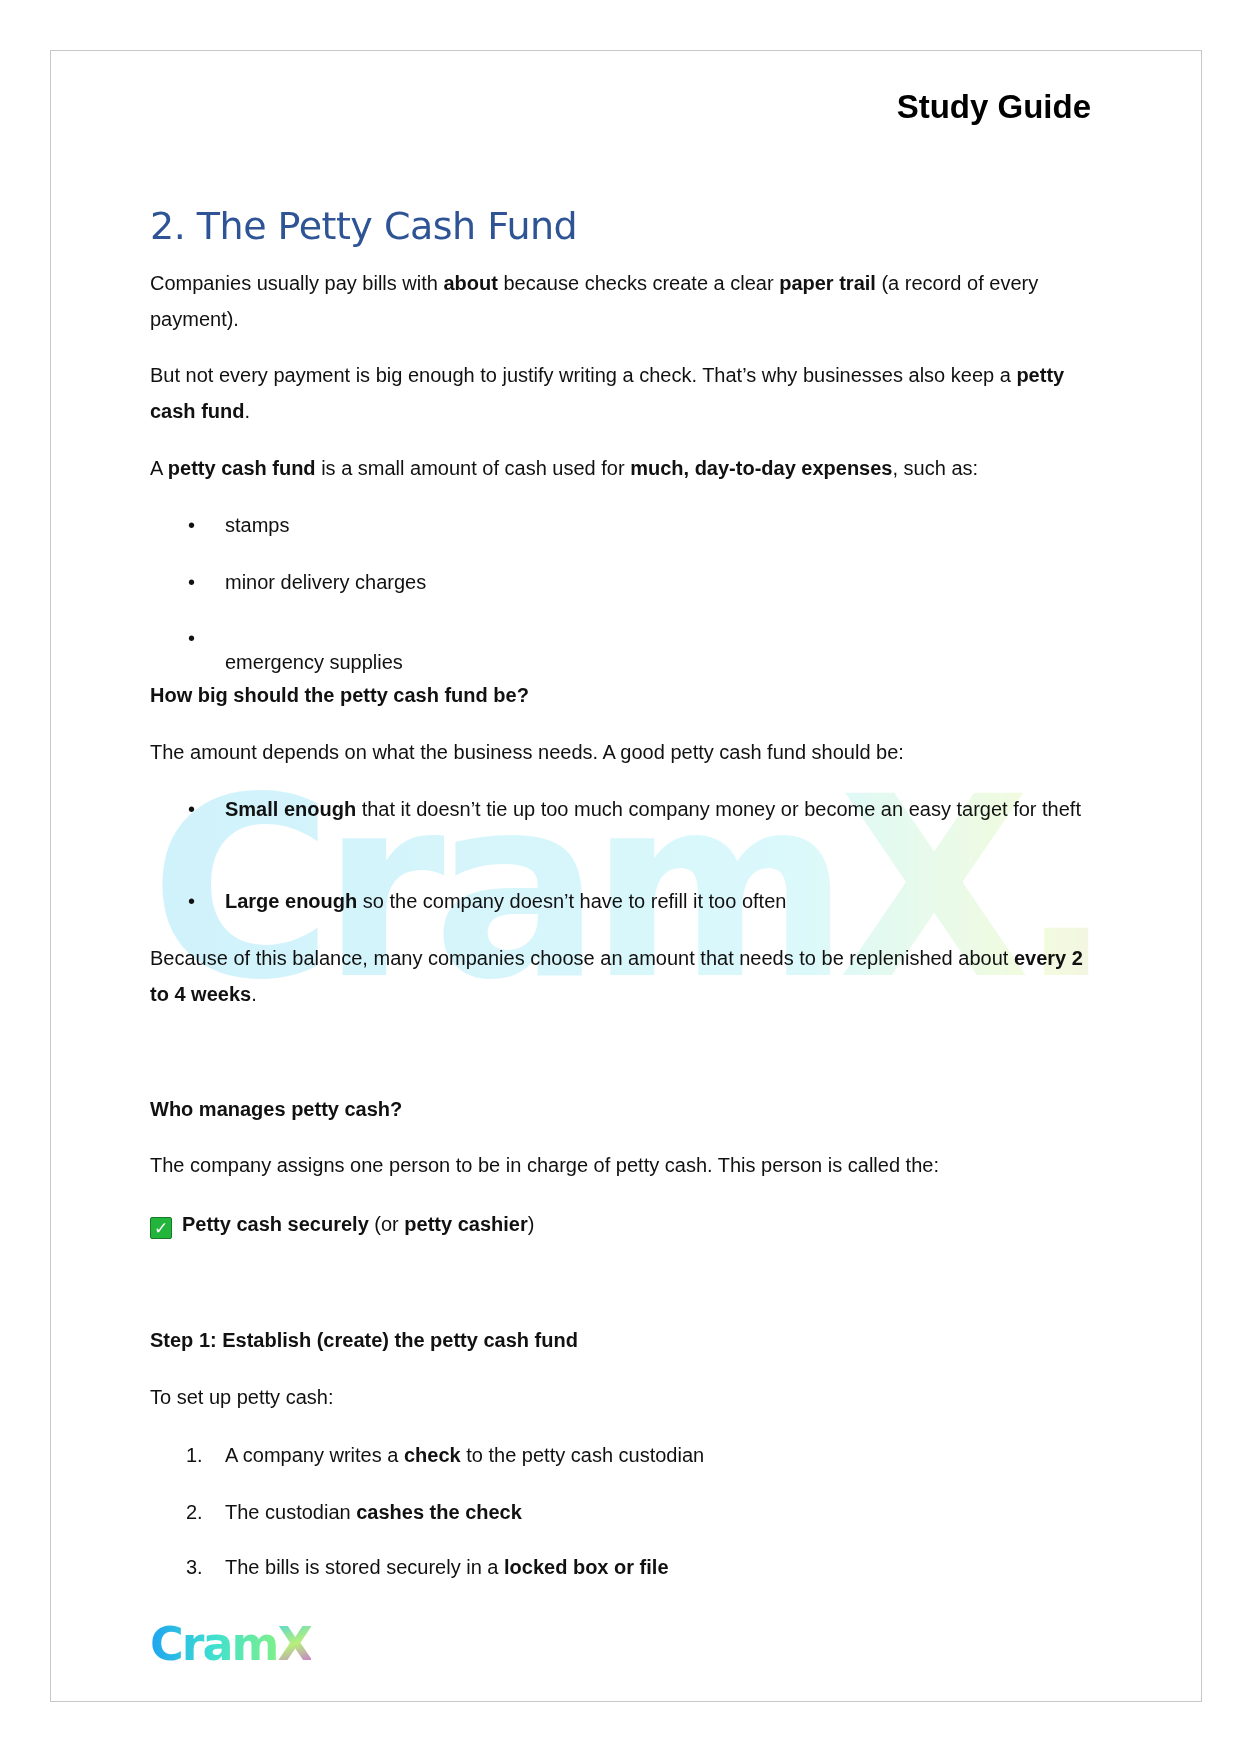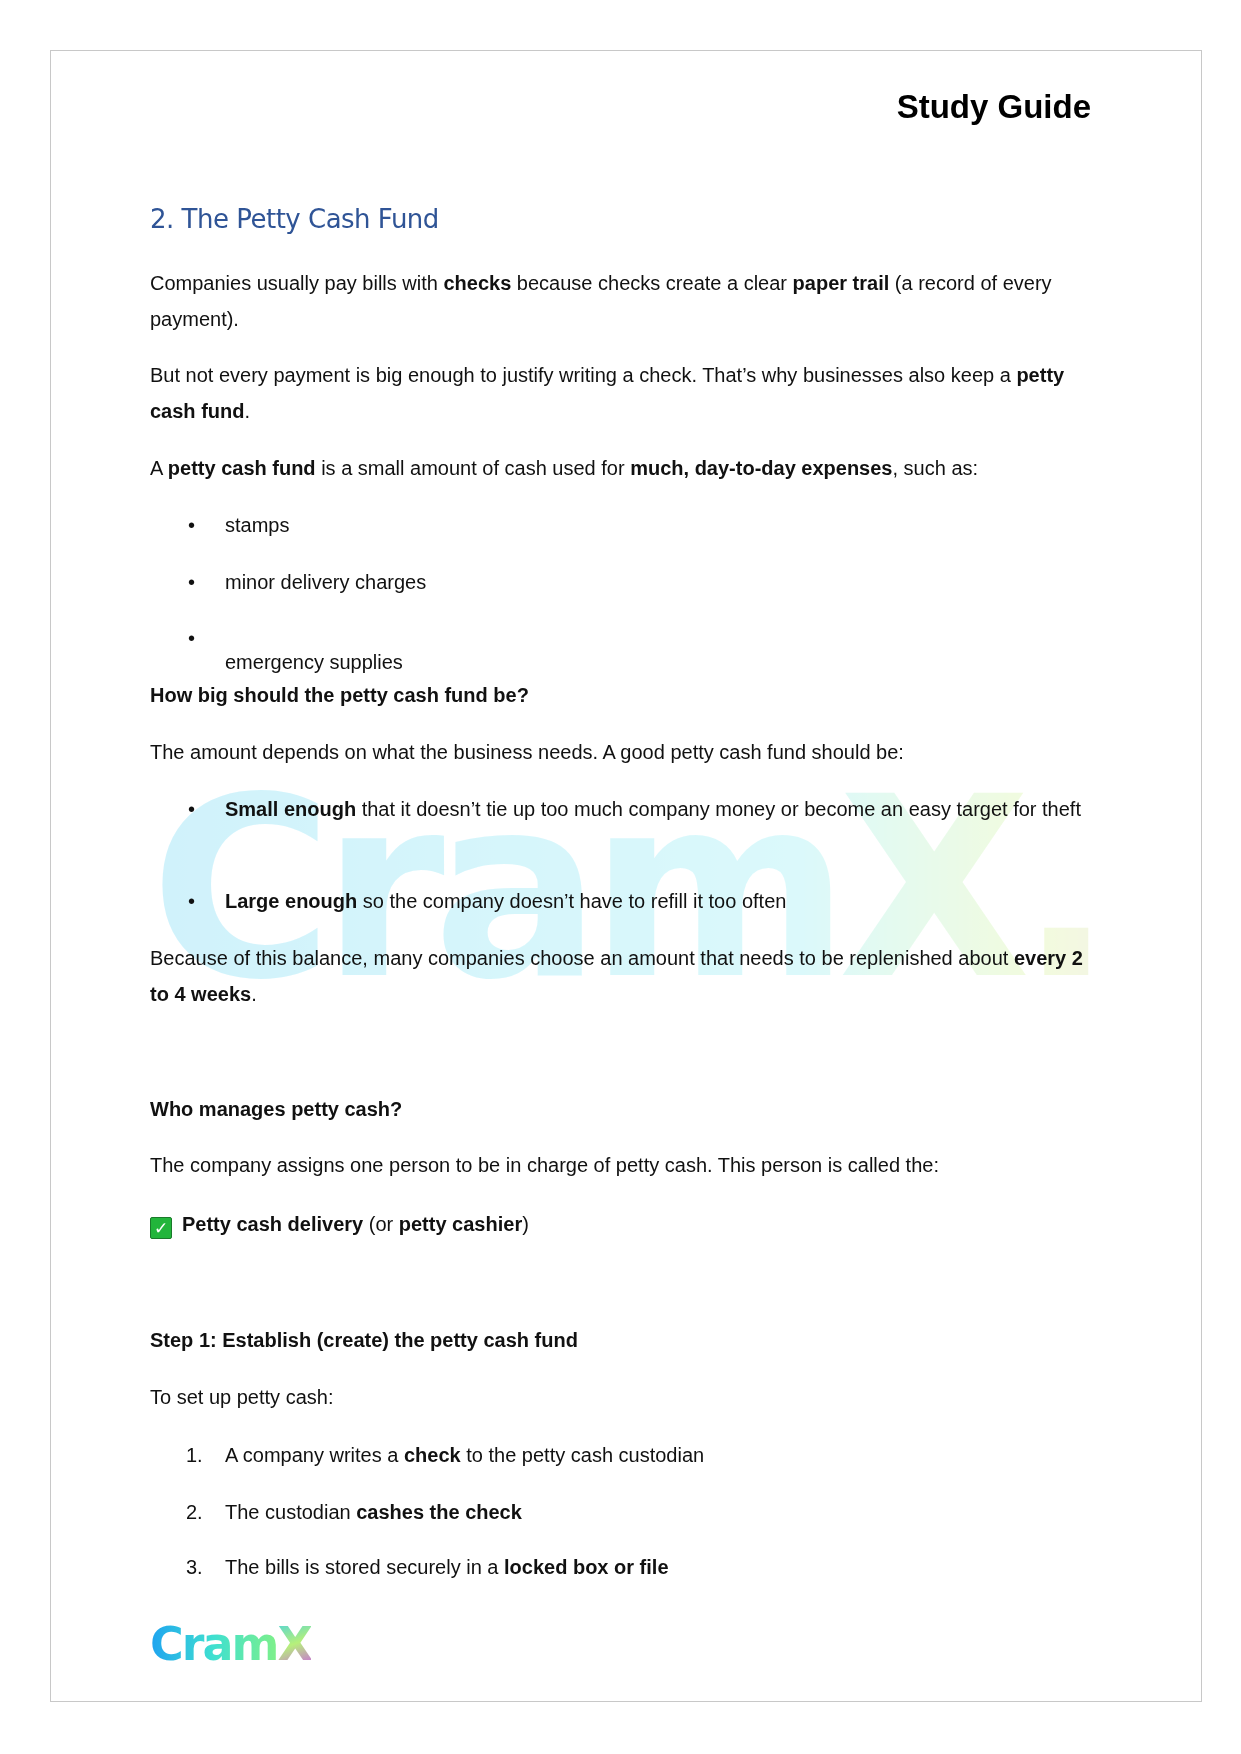--- a/index.html
+++ b/index.html
@@ -2,21 +2,21 @@
 <html><head>
 <meta charset="utf-8">
 <style>
   html, body { margin: 0; padding: 0; background: #ffffff; }
   body { width: 1241px; height: 1754px; position: relative; overflow: hidden;
          font-family: "Liberation Sans", sans-serif; color: #111; }
   .page-frame { position: absolute; left: 50px; top: 50px; width: 1152px; height: 1652px;
                 border: 1px solid #c8c8c8; box-sizing: border-box; }
   .abs { position: absolute; }
   .header-title { right: 150px; top: 88px; font-size: 33px; font-weight: bold; color: #000; }
-  .section-heading { left: 150px; top: 204px; font-size: 26px; color: #2f5496;
+  .section-heading { left: 150px; top: 204px; font-size: 38px; color: #2f5496;
                      font-family: "DejaVu Sans", sans-serif; font-weight: normal; letter-spacing: -0.5px; }
   .p { left: 150px; font-size: 20px; line-height: 36px; width: 950px; }
   .bullet { left: 188px; font-size: 20px; }
   .btext { left: 225px; font-size: 20px; line-height: 36px; width: 870px; }
   .sub { left: 150px; font-size: 20px; font-weight: bold; }
   b { font-weight: bold; }
   .check { display: inline-block; width: 22px; height: 22px; background: #22b53b; border: 1px solid #1a7a2a;
            color: #fff; font-size: 17px; line-height: 22px; text-align: center; vertical-align: -3px;
            margin-right: 10px; box-sizing: border-box; border-radius: 2px; }
   .watermark { left: 150px; top: 770px; width: 950px; height: 230px; pointer-events: none; opacity: 0.22; }
@@ -40,21 +40,21 @@
       <stop offset="0.75" stop-color="#c8f06a"></stop>
       <stop offset="1" stop-color="#e07af0"></stop>
     </linearGradient>
   </defs>
   <text x="0" y="205" font-family="DejaVu Sans, sans-serif" font-weight="bold" font-size="250" fill="url(#wg)" letter-spacing="-12">CramX.ai</text>
 </svg>
 
 <div class="abs header-title">Study Guide</div>
 <div class="abs section-heading">2. The Petty Cash Fund</div>
 
-<div class="abs p" style="top:265px;"><span>Companies usually pay bills with </span><b>checks</b><span> because checks create a clear </span><b>paper trail</b><span> (a record of every payment).</span></div>
+<div class="abs p" style="top:265px;"><span>Companies usually pay bills with </span><b>about</b><span> because checks create a clear </span><b>paper trail</b><span> (a record of every payment).</span></div>
 
 <div class="abs p" style="top:357px;"><span>But not every payment is big enough to justify writing a check. That’s why businesses also keep a </span><b>petty cash fund</b><span>.</span></div>
 
 <div class="abs p" style="top:450px;"><span>A </span><b>petty cash fund</b><span> is a small amount of cash used for </span><b>much, day-to-day expenses</b><span>, such as:</span></div>
 
 <div>
   <div class="abs bullet" style="top:514px;">•</div>
   <div class="abs btext" style="top:507px;">stamps</div>
   <div class="abs bullet" style="top:571px;">•</div>
   <div class="abs btext" style="top:564px;">minor delivery charges</div>
@@ -70,21 +70,21 @@
   <div class="abs btext" style="top:791px;"><b>Small enough</b><span> that it doesn’t tie up too much company money or become an easy target for theft</span></div>
   <div class="abs bullet" style="top:890px;">•</div>
   <div class="abs btext" style="top:883px;"><b>Large enough</b><span> so the company doesn’t have to refill it too often</span></div>
 </div>
 
 <div class="abs p" style="top:940px;"><span>Because of this balance, many companies choose an amount that needs to be replenished about </span><b>every 2 to 4 weeks</b><span>.</span></div>
 
 <div class="abs sub" style="top:1098px;">Who manages petty cash?</div>
 <div class="abs p" style="top:1147px;">The company assigns one person to be in charge of petty cash. This person is called the:</div>
 
-<div class="abs p" style="top:1206px;"><span class="check">✓</span><b>Petty cash delivery</b><span> (or </span><b>petty cashier</b><span>)</span></div>
+<div class="abs p" style="top:1206px;"><span class="check">✓</span><b>Petty cash securely</b><span> (or </span><b>petty cashier</b><span>)</span></div>
 
 <div class="abs sub" style="top:1329px;">Step 1: Establish (create) the petty cash fund</div>
 <div class="abs p" style="top:1379px;">To set up petty cash:</div>
 
 <div>
   <div class="abs bullet" style="top:1444px; left:186px;">1.</div>
   <div class="abs btext" style="top:1437px;"><span>A company writes a </span><b>check</b><span> to the petty cash custodian</span></div>
   <div class="abs bullet" style="top:1501px; left:186px;">2.</div>
   <div class="abs btext" style="top:1494px;"><span>The custodian </span><b>cashes the check</b><span></span></div>
   <div class="abs bullet" style="top:1556px; left:186px;">3.</div>

